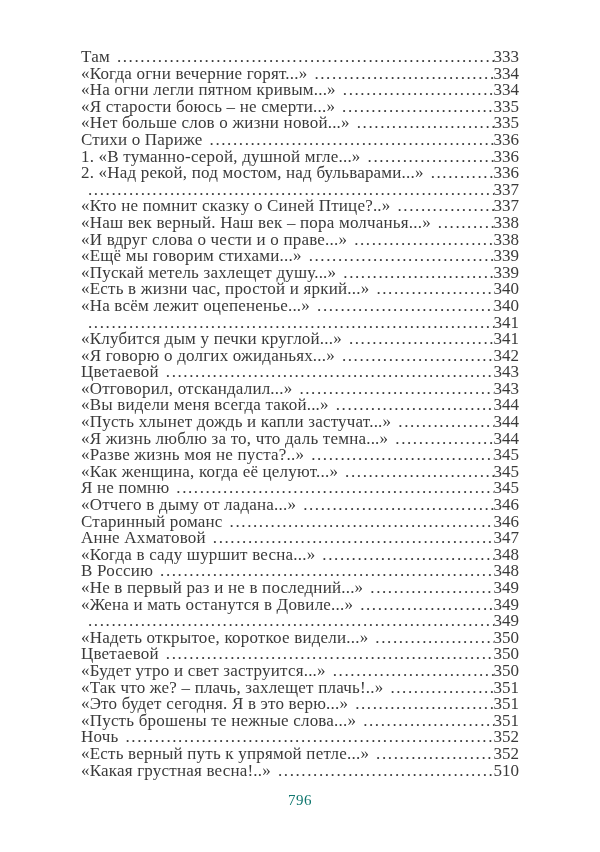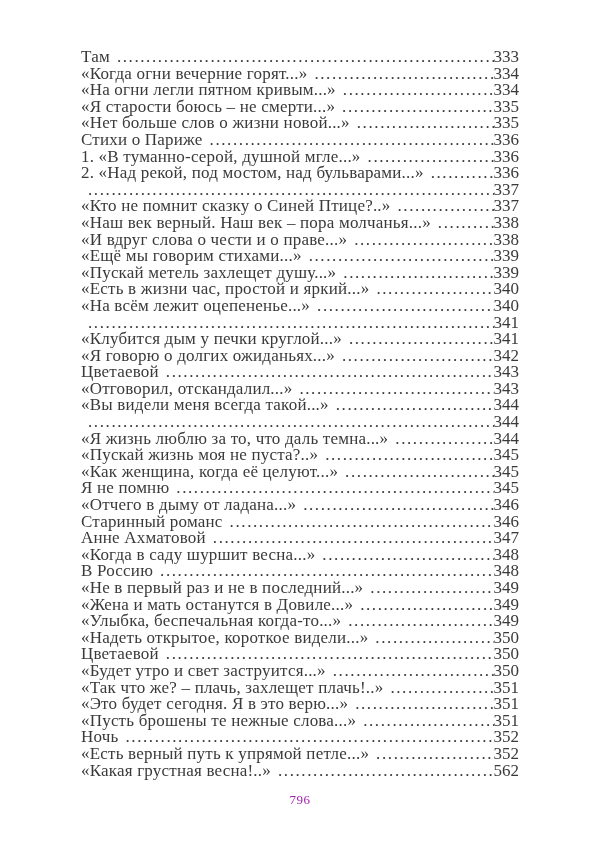--- a/index.html
+++ b/index.html
@@ -49,23 +49,23 @@
   .toc-page {
     flex: 0 0 auto;
     text-align: right;
   }
   .footer {
     position: absolute;
     top: 792px;
     left: 0;
     width: 100%;
     text-align: center;
-    font-size: 13px;
+    font-size: 15px;
     letter-spacing: 0.5px;
-    color: #a21caf;
+    color: #0f766e;
   }
 </style>
 </head>
 <body>
 
 <div class="sheet">
   <div class="toc" id="toc">
   <div class="toc-row">
     <span class="toc-title">Там</span>
     <span class="toc-dots"></span>
@@ -190,32 +190,33 @@
     <span class="toc-page">343</span>
   </div>
 
   <div class="toc-row">
     <span class="toc-title">«Вы видели меня всегда такой...»</span>
     <span class="toc-dots"></span>
     <span class="toc-page">344</span>
   </div>
 
   <div class="toc-row">
+    <span class="toc-title">«Пусть хлынет дождь и капли застучат...»</span>
     <span class="toc-dots"></span>
     <span class="toc-page">344</span>
   </div>
 
   <div class="toc-row">
     <span class="toc-title">«Я жизнь люблю за то, что даль темна...»</span>
     <span class="toc-dots"></span>
     <span class="toc-page">344</span>
   </div>
 
   <div class="toc-row">
-    <span class="toc-title">«Пускай жизнь моя не пуста?..»</span>
+    <span class="toc-title">«Разве жизнь моя не пуста?..»</span>
     <span class="toc-dots"></span>
     <span class="toc-page">345</span>
   </div>
 
   <div class="toc-row">
     <span class="toc-title">«Как женщина, когда её целуют...»</span>
     <span class="toc-dots"></span>
     <span class="toc-page">345</span>
   </div>
 
@@ -261,21 +262,20 @@
     <span class="toc-page">349</span>
   </div>
 
   <div class="toc-row">
     <span class="toc-title">«Жена и мать останутся в Довиле...»</span>
     <span class="toc-dots"></span>
     <span class="toc-page">349</span>
   </div>
 
   <div class="toc-row">
-    <span class="toc-title">«Улыбка, беспечальная когда-то...»</span>
     <span class="toc-dots"></span>
     <span class="toc-page">349</span>
   </div>
 
   <div class="toc-row">
     <span class="toc-title">«Надеть открытое, короткое видели...»</span>
     <span class="toc-dots"></span>
     <span class="toc-page">350</span>
   </div>
 
@@ -317,17 +317,17 @@
 
   <div class="toc-row">
     <span class="toc-title">«Есть верный путь к упрямой петле...»</span>
     <span class="toc-dots"></span>
     <span class="toc-page">352</span>
   </div>
 
   <div class="toc-row">
     <span class="toc-title">«Какая грустная весна!..»</span>
     <span class="toc-dots"></span>
-    <span class="toc-page">562</span>
+    <span class="toc-page">510</span>
   </div>
 </div>
   <div class="footer">796</div>
 </div>
 
 </body></html>

